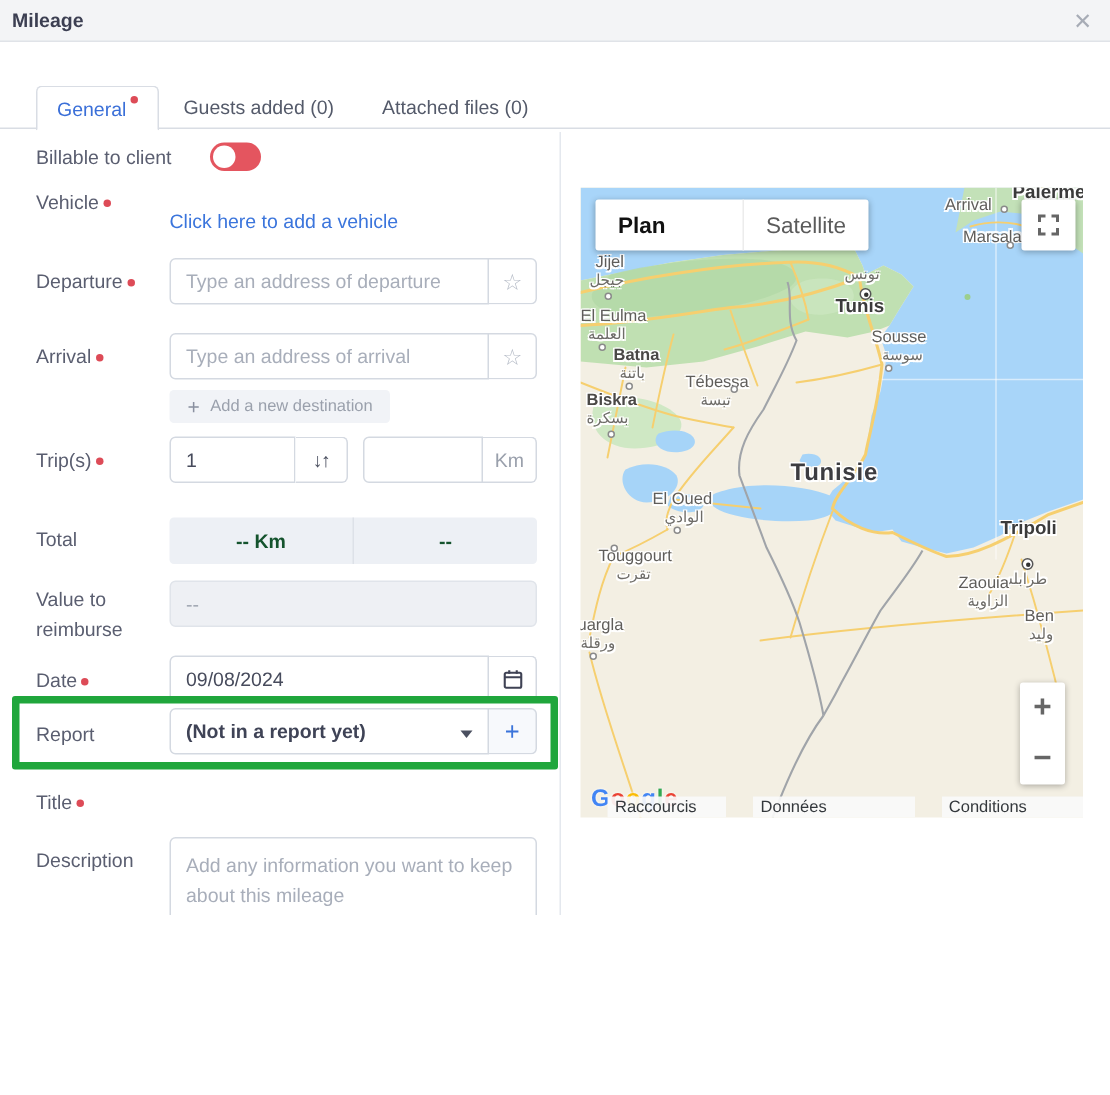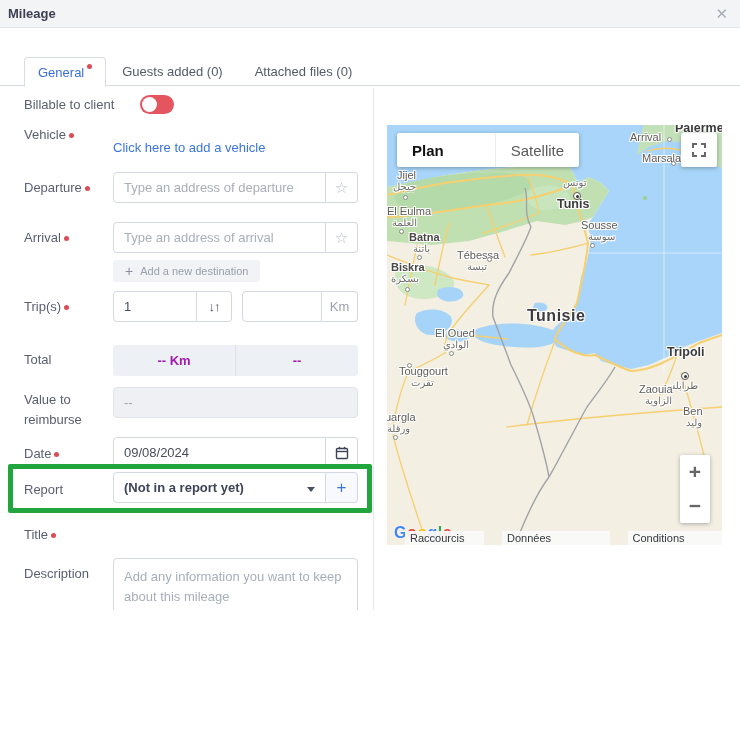--- a/index.html
+++ b/index.html
@@ -25,21 +25,21 @@
   .inp { height:31px; }
   .grp { position:absolute; display:flex; }
   .grp .inp { border-radius:4px 0 0 4px; }
   .sfx { height:31px; border:1px solid #d4d9e1; border-left:none; border-radius:0 4px 4px 0; display:flex; align-items:center; justify-content:center; background:#fff; color:#b6bcc7; font-size:15px; cursor:pointer; }
   .toggle { position:absolute; left:140px; top:95px; width:34px; height:19px; border-radius:10px; background:#e4555f; cursor:pointer; }
   .knob { position:absolute; left:2px; top:2px; width:15px; height:15px; border-radius:50%; background:#fff; }
   .link { position:absolute; left:113px; font-size:13px; color:#3b75dc; cursor:pointer; }
   .adddest { position:absolute; left:113px; top:260px; height:22px; background:#f1f3f7; border:none; border-radius:3px; font-size:11px; color:#9aa0ac; padding:0 12px; display:flex; align-items:center; gap:7px; cursor:pointer; font-family:"Liberation Sans",sans-serif; }
   .adddest .plus { font-size:14px; color:#8a90a0; }
   .total { position:absolute; left:113px; top:345px; width:245px; height:31px; background:#edf0f5; border-radius:3px; display:flex; }
-  .total .cell { flex:1; display:flex; align-items:center; justify-content:center; font-size:13px; font-weight:bold; color:#a21caf; }
+  .total .cell { flex:1; display:flex; align-items:center; justify-content:center; font-size:13px; font-weight:bold; color:#14532d; }
   .total .cell:first-child { border-right:1px solid #dde1e8; }
   .inp.disabled { background:#eef0f4; border-color:#e0e4ea; color:#a0a6b1; }
   .swapbtn { width:35px; font-size:13px; letter-spacing:-1px; color:#4b5060; }
   .greenbox { position:absolute; left:8px; top:464px; width:364px; height:49px; border:5px solid #20a63c; border-radius:2px; z-index:5; pointer-events:none; }
   .sel { position:absolute; left:113px; top:472px; width:213px; height:31px; border:1px solid #d4d9e1; border-radius:4px 0 0 4px; background:#fff; display:flex; align-items:center; cursor:pointer; }
   .sel .sel-txt { margin-left:10px; font-size:13px; font-weight:bold; color:#3f4356; }
   .sel .caret { position:absolute; right:10px; top:14px; width:0; height:0; border-left:4px solid transparent; border-right:4px solid transparent; border-top:5px solid #4b5060; }
   .plusbtn { position:absolute; left:326px; top:472px; width:32px; height:31px; border:1px solid #d4d9e1; border-left:none; border-radius:0 4px 4px 0; background:#f7f9fc; color:#3b74da; font-size:17px; display:flex; align-items:center; justify-content:center; cursor:pointer; }
   .txa { position:absolute; left:113px; top:558px; width:245px; height:92px; padding:8px 10px; line-height:1.5; resize:none; }
   .vdiv { position:absolute; left:373px; top:88px; height:570px; border-left:1px solid #e4e8ee; }

